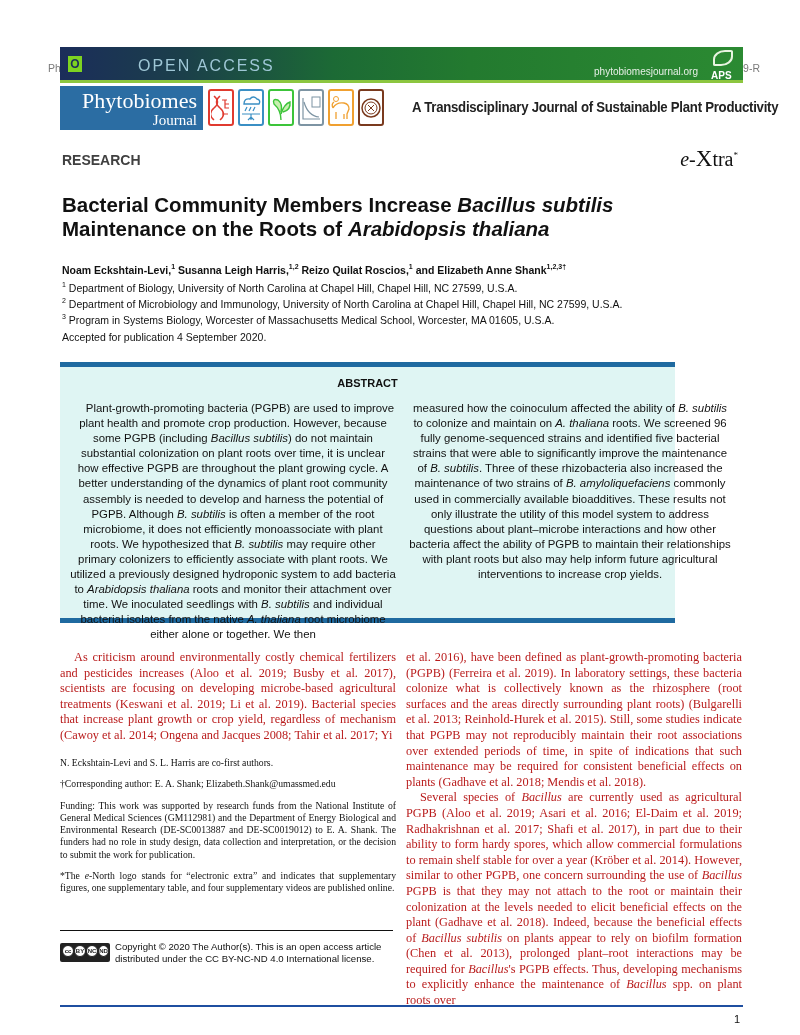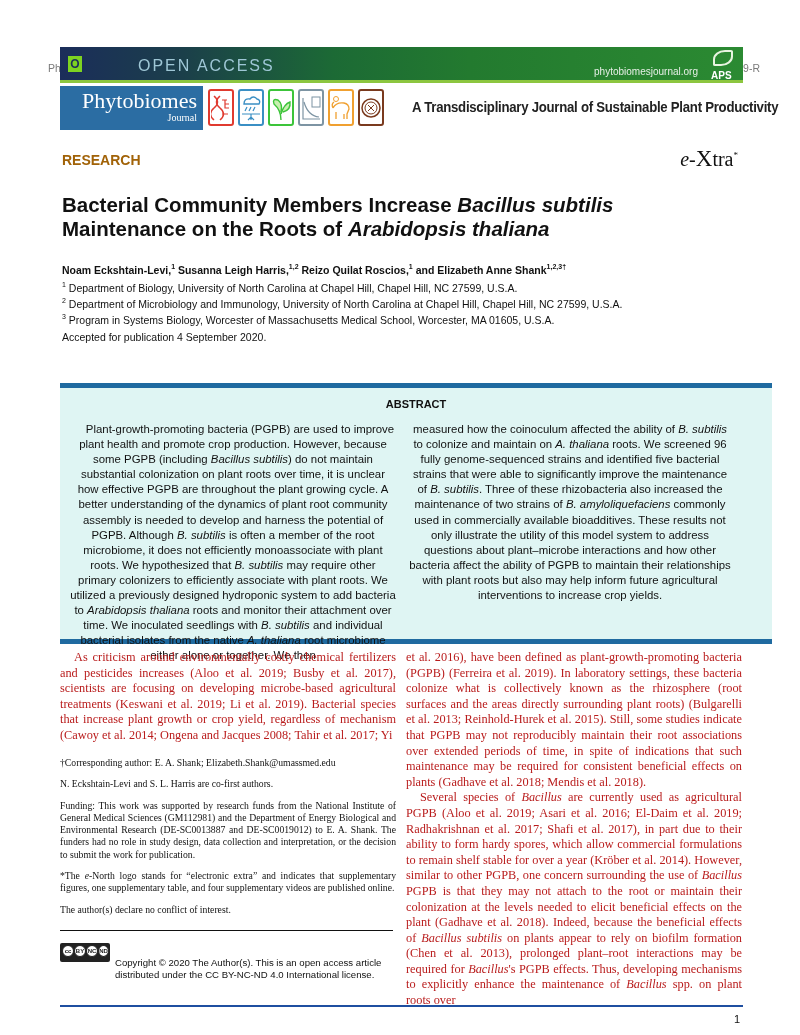--- a/index.html
+++ b/index.html
@@ -18,42 +18,42 @@
     color: #1b2d5a; font-weight: bold; font-size: 12px; text-align: center; line-height: 16px; }
   .oa-text { position: absolute; left: 38px; top: 10px; font-size: 16px; letter-spacing: 2px; color: #9fc7d6; margin-left: 40px; }
   .journal-url { position: absolute; right: 45px; top: 19px; font-size: 10px; color: #e6efe6; }
   .aps-logo { position: absolute; right: 4px; top: 2px; width: 34px; height: 32px; color: #fff; }
   .aps-logo .leaf { position: absolute; left: 8px; top: 1px; width: 20px; height: 16px; border: 2px solid #e8f4e0; border-radius: 60% 10% 60% 10%; }
   .aps-logo .txt { position: absolute; left: 6px; bottom: 0; font-size: 10px; font-weight: bold; color: #fff; }
 
   .journal-box { position: absolute; top: 86px; left: 60px; width: 143px; height: 44px; background: #2b6da3;
     color: #fff; font-family: "Liberation Serif", serif; }
   .journal-box .name { position: absolute; right: 6px; top: 2px; font-size: 22px; }
-  .journal-box .sub { position: absolute; right: 6px; top: 26px; font-size: 10px; }
+  .journal-box .sub { position: absolute; right: 6px; top: 26px; font-size: 15px; }
 
   .icon-strip { position: absolute; top: 89px; left: 208px; height: 38px; display: flex; gap: 4px; }
   .icon-tile { width: 26px; height: 37px; border: 2px solid; border-radius: 3px; background: #fff; display: flex; align-items: center; justify-content: center; }
 
   .tagline { position: absolute; top: 98px; left: 412px; font-size: 15px; color: #222; letter-spacing: -0.3px; font-weight: bold; transform: scaleX(0.88); transform-origin: left; white-space: nowrap; }
 
-  .section-label { position: absolute; top: 152px; left: 62px; font-size: 14px; font-weight: bold; color: #a16207; }
+  .section-label { position: absolute; top: 152px; left: 62px; font-size: 14px; font-weight: bold; color: #404040; }
   .extra-logo { position: absolute; top: 146px; right: 62px; font-family: "Liberation Serif", serif; font-size: 20px; color: #111; }
   .extra-logo i { font-style: italic; }
   .extra-logo sup { font-size: 9px; }
 
   .title { position: absolute; top: 193px; left: 62px; width: 680px; font-size: 20.5px; font-weight: bold; line-height: 24px; color: #111; }
   .title i { font-style: italic; }
 
   .authors { position: absolute; top: 263px; left: 62px; font-size: 10.5px; font-weight: bold; color: #111; }
   .authors sup { font-size: 7px; }
   .affil { position: absolute; left: 62px; font-size: 10.5px; color: #111; }
   .affil sup { font-size: 7px; }
   .accepted { position: absolute; top: 331px; left: 62px; font-size: 10.5px; color: #111; }
 
-  .abstract { position: absolute; top: 383px; left: 60px; width: 712px; height: 261px; background: #dff5f3;
+  .abstract { position: absolute; top: 362px; left: 60px; width: 615px; height: 261px; background: #dff5f3;
     border-top: 5px solid #1f6aa0; border-bottom: 5px solid #1f6aa0; }
   .abstract .heading { position: absolute; top: 10px; left: 0; width: 100%; text-align: center; font-size: 11px; font-weight: bold; color: #111; }
   .abstract .col { position: absolute; top: 34px; width: 326px; font-size: 11.4px; line-height: 15.1px; color: #111; text-align: center; }
   .abstract .col.left { left: 10px; }
   .abstract .col.right { left: 347px; top: 4px; }
   .abstract i { font-style: italic; }
   .abstract .kw { margin-top: 13px; }
 
   .body-col { position: absolute; font-family: Liberation Serif, serif; font-size: 12.3px; line-height: 15.6px; color: #b91c1c; text-align: justify; width: 336px; }
   .body-col i { font-style: italic; }
@@ -64,21 +64,21 @@
 
   .footnotes { position: absolute; left: 60px; width: 336px; font-family: "Liberation Serif", serif; font-size: 9.7px; line-height: 12.3px; color: #111; text-align: justify; }
   .footnotes p { margin-bottom: 9px; }
   .footnotes b { font-weight: normal; }
   .footnotes i { font-style: italic; }
 
   .fn-rule { position: absolute; top: 930px; left: 60px; width: 333px; height: 1px; background: #111; }
   .license { position: absolute; top: 941px; left: 60px; width: 336px; font-size: 9.6px; line-height: 12px; color: #111; }
   .cc-badge { position: absolute; left: 0; top: 2px; width: 50px; height: 19px; background: #222; border-radius: 2px; }
   .cc-badge span { position: absolute; top: 2px; width: 12px; height: 12px; border-radius: 50%; background: #fff; border: 1px solid #222; font-size: 6px; text-align: center; line-height: 11px; color: #222; font-weight: bold; }
-  .license .txt { position: absolute; left: 55px; top: 0; width: 280px; margin-top: 16px; }
+  .license .txt { position: absolute; left: 55px; top: 0; width: 280px; }
 
   .bottom-rule { position: absolute; top: 1005px; left: 60px; width: 683px; height: 2px; background: #1f4fa0; }
   .page-num { position: absolute; top: 1013px; right: 60px; font-size: 11px; color: #111; }
 </style>
 </head>
 <body>
 
 <div class="running-head">
   <span class="left">Phytobiomes Journal • XXXX • XX:X-X</span>
   <span class="right">https://doi.org/10.1094/PBIOMES-02-20-0019-R</span>
@@ -175,25 +175,24 @@
       <span>measured how the coinoculum affected the ability of </span><i>B. subtilis</i><span> to colonize and maintain on </span><i>A. thaliana</i><span> roots. We screened 96 fully genome-sequenced strains and identified five bacterial strains that were able to significantly improve the maintenance of </span><i>B. subtilis</i><span>. Three of these rhizobacteria also increased the maintenance of two strains of </span><i>B. amyloliquefaciens</i><span> commonly used in commercially available bioadditives. These results not only illustrate the utility of this model system to address questions about plant–microbe interactions and how other bacteria affect the ability of PGPB to maintain their relationships with plant roots but also may help inform future agricultural interventions to increase crop yields.</span>
     </p>
   </div>
 </div>
 
 <div class="body-col col-left">
   <p>As criticism around environmentally costly chemical fertilizers and pesticides increases (Aloo et al. 2019; Busby et al. 2017), scientists are focusing on developing microbe-based agricultural treatments (Keswani et al. 2019; Li et al. 2019). Bacterial species that increase plant growth or crop yield, regardless of mechanism (Cawoy et al. 2014; Ongena and Jacques 2008; Tahir et al. 2017; Yi</p>
 </div>
 
 <div class="footnotes" style="top:757px">
+  <p>N. Eckshtain-Levi and S. L. Harris are co-first authors.</p>
   <p>†Corresponding author: E. A. Shank; Elizabeth.Shank@umassmed.edu</p>
-  <p>N. Eckshtain-Levi and S. L. Harris are co-first authors.</p>
   <p><b>Funding:</b><span> This work was supported by research funds from the National Institute of General Medical Sciences (GM112981) and the Department of Energy Biological and Environmental Research (DE-SC0013887 and DE-SC0019012) to E. A. Shank. The funders had no role in study design, data collection and interpretation, or the decision to submit the work for publication.</span></p>
   <p><span>*The </span><i>e-</i><b>North</b><span> logo stands for “electronic extra” and indicates that supplementary figures, one supplementary table, and four supplementary videos are published online.</span></p>
-  <p>The author(s) declare no conflict of interest.</p>
 </div>
 
 <div class="fn-rule"></div>
 
 <div class="license">
   <div class="cc-badge">
     <span style="left:2px">cc</span>
     <span style="left:14px">BY</span>
     <span style="left:26px">NC</span>
     <span style="left:38px;width:11px">ND</span>

